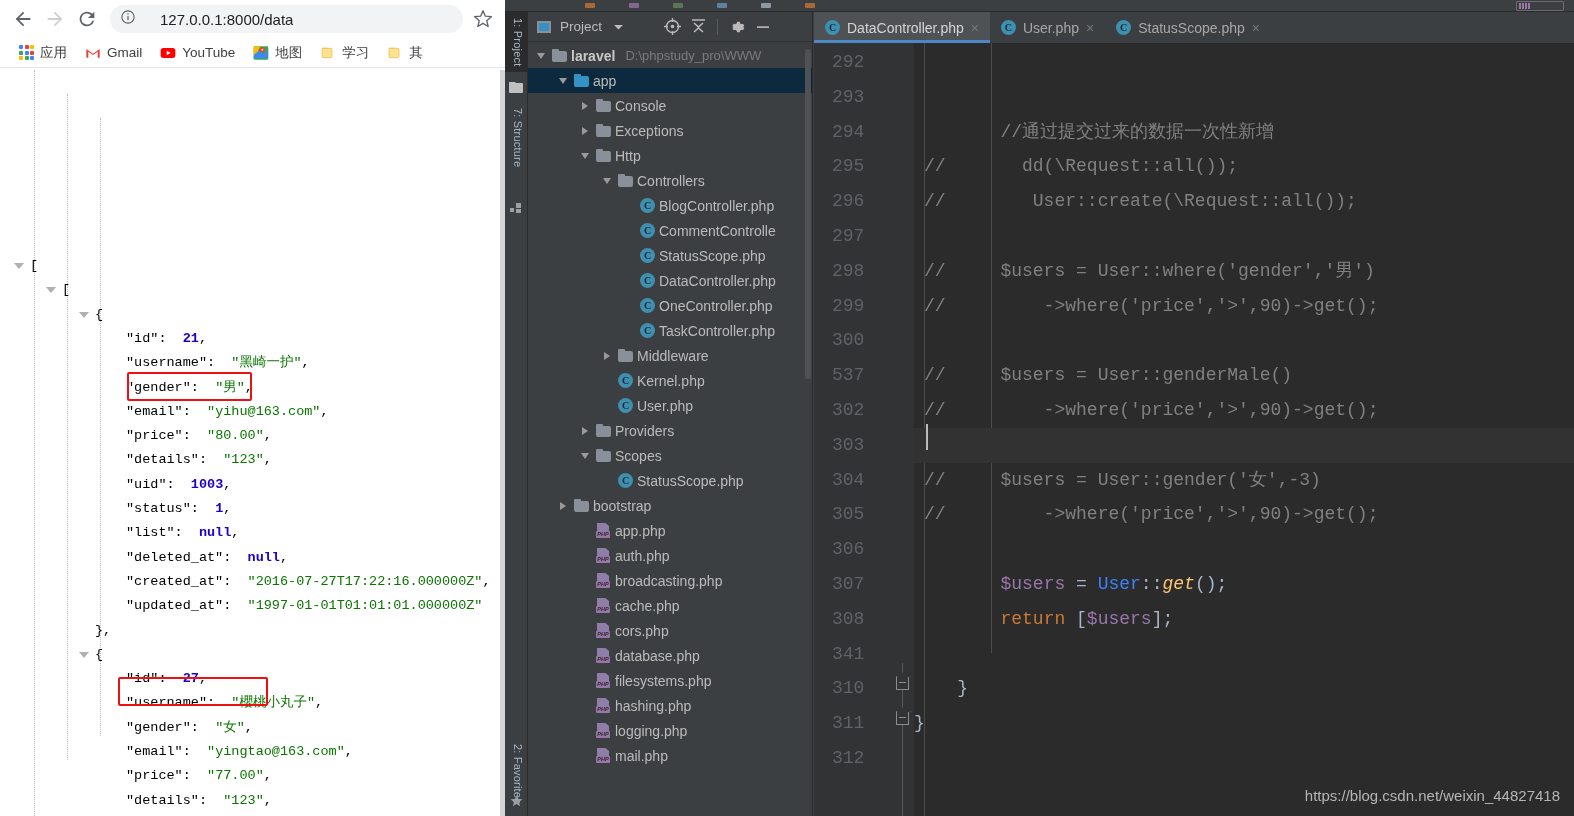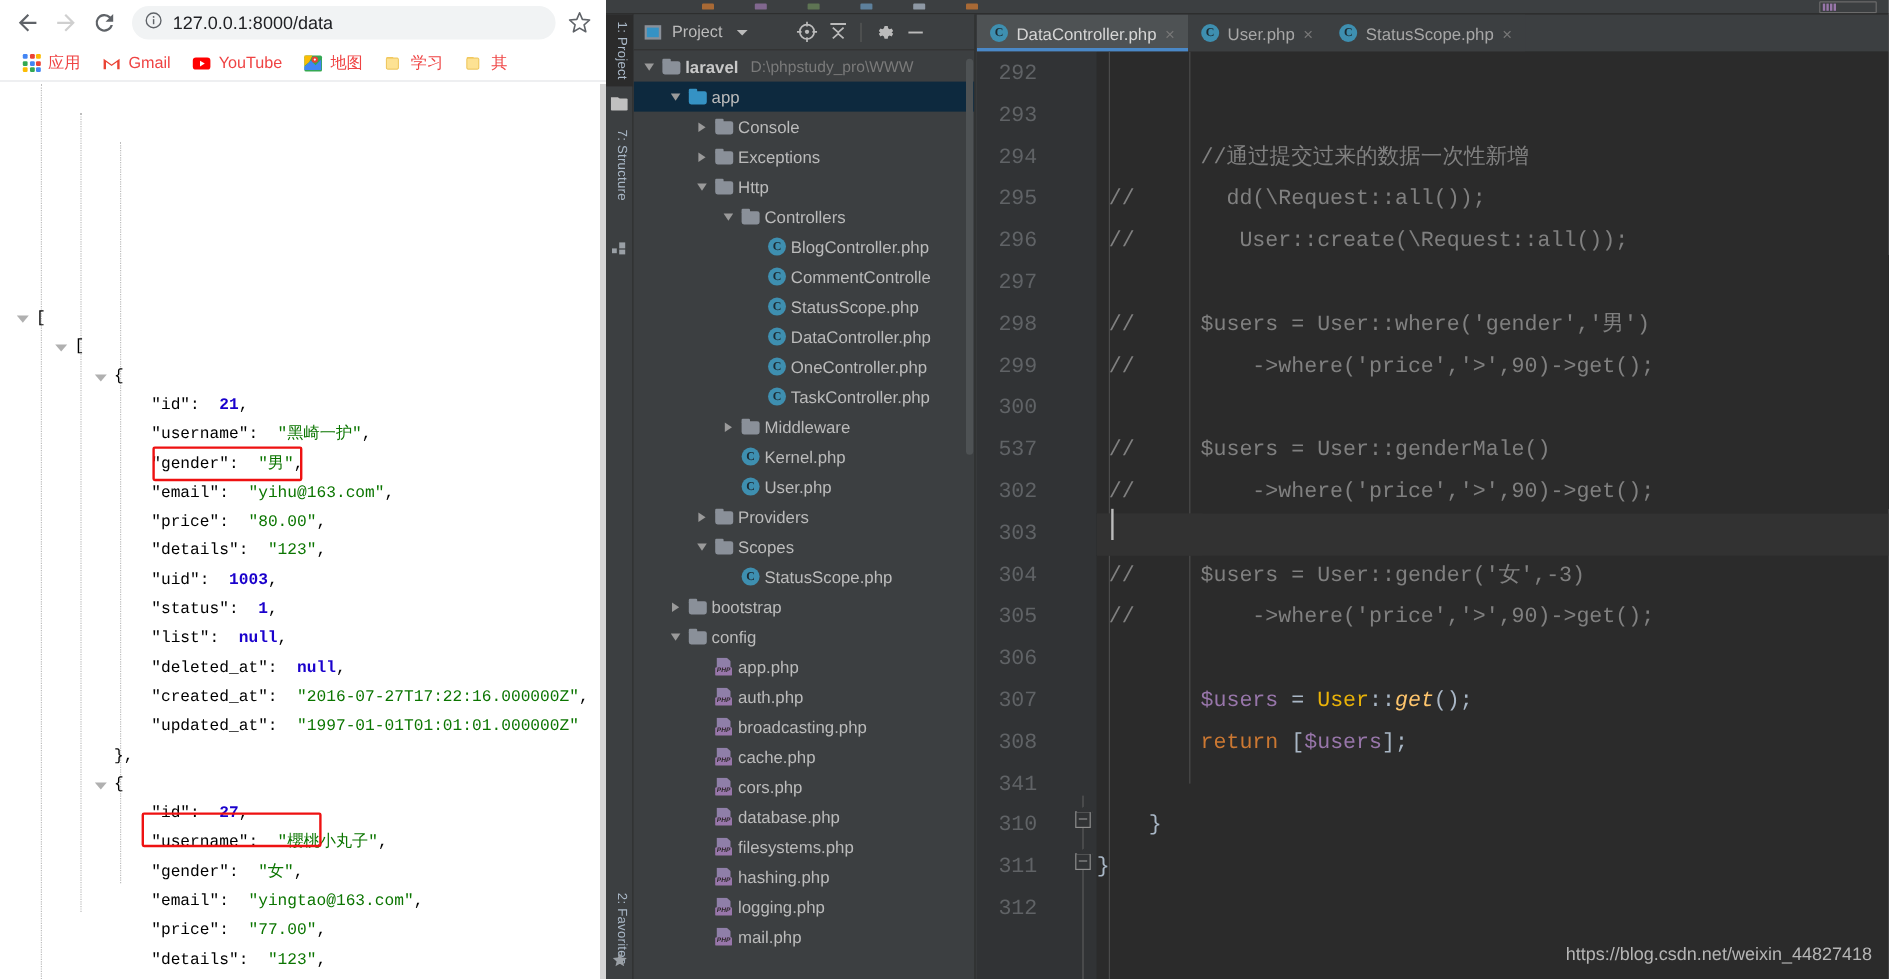--- a/index.html
+++ b/index.html
@@ -26,42 +26,42 @@
   }
   .nav-btn {
     width: 30px; height: 30px; flex: 0 0 30px;
     display: flex; align-items: center; justify-content: center;
     border-radius: 50%; cursor: pointer;
   }
   .nav-btn svg { display:block; }
   .omnibox {
     flex: 1; height: 28px; margin: 0 4px 0 6px;
     background: #f1f3f4; border-radius: 14px;
-    display: flex; align-items: center; padding: 0 10px; gap: 8px;
+    display: flex; align-items: center; padding: 0 10px; gap: 24px;
     position: relative;
   }
   .omnibox .info-ico { flex: 0 0 16px; }
   .omnibox .url {
     font-size: 15px; color: #202124;
     font-family: "Liberation Sans", sans-serif;
     white-space: nowrap; overflow: hidden;
   }
   .star-btn { width: 28px; height: 28px; flex:0 0 28px; display:flex; align-items:center; justify-content:center; }
 
   .bw-bookmarks {
     height: 30px; display: flex; align-items: center;
     padding: 0 10px; gap: 0px;
     background: #ffffff;
     border-bottom: 1px solid #e3e5e8;
     overflow: hidden;
   }
   .bm {
     display: flex; align-items: center; gap: 6px;
     padding: 2px 9px; white-space: nowrap;
-    font-size: 13.5px; color: #ef4444; cursor: pointer;
+    font-size: 13.5px; color: #404040; cursor: pointer;
   }
   .bm .lbl { font-size: 13.5px; }
   .ico16 { width: 16px; height: 16px; flex: 0 0 16px; display:block; }
 
   
   .apps-grid { width:15px;height:15px; display:grid; grid-template-columns:repeat(3,1fr); grid-template-rows:repeat(3,1fr); gap:1.5px; }
   .apps-grid i { display:block; border-radius:1px; }
 
   
   #json {
@@ -220,21 +220,21 @@
     font-family:"Liberation Mono", monospace;
     font-size:18px; white-space:pre;
     color:#a9b7c6;
   }
   .cline { height:34.8px; line-height:34.8px; white-space:pre; }
   .cline.current { background:#323232; }
   .indent-guide { position:absolute; width:1px; background:#4b4b4b; }
   .c-cmt { color:#808080; }
   .c-var { color:#9876aa; }
   .c-kw  { color:#cc7832;margin-top:29px; }
-  .c-cls { color:#eab308; }
+  .c-cls { color:#3b82f6; }
   .c-fn  { color:#ffc66d; font-style:italic; }
   .c-plain { color:#a9b7c6; }
   .caret { position:absolute; width:2px; background:#bbbbbb; }
 
   .watermark {
     position:absolute; right:14px; bottom:12px;
     font-size:15px; color:#b5b5b5; font-family:"Liberation Sans", sans-serif;
   }
 </style>
 </head>
@@ -593,30 +593,20 @@
             </div>
             <div class="tnode" style="padding-left: 28px;">
               <span class="tw">
                 <i class="arrow-r"></i>
               </span>
               <span class="folder-ico">
                 <i class="ft"></i>
                 <i class="fb"></i>
               </span>
               <span class="tlabel">bootstrap</span>
-            </div>
-            <div class="tnode" style="padding-left: 28px;">
-              <span class="tw">
-                <i class="arrow-d"></i>
-              </span>
-              <span class="folder-ico">
-                <i class="ft"></i>
-                <i class="fb"></i>
-              </span>
-              <span class="tlabel">config</span>
             </div>
             <div class="tnode" style="padding-left: 50px;">
               <span class="tw"></span>
               <span class="php-ico">
                 <i class="pg"></i>
                 <i class="pb">PHP</i>
               </span>
               <span class="tlabel">app.php</span>
             </div>
             <div class="tnode" style="padding-left: 50px;">

